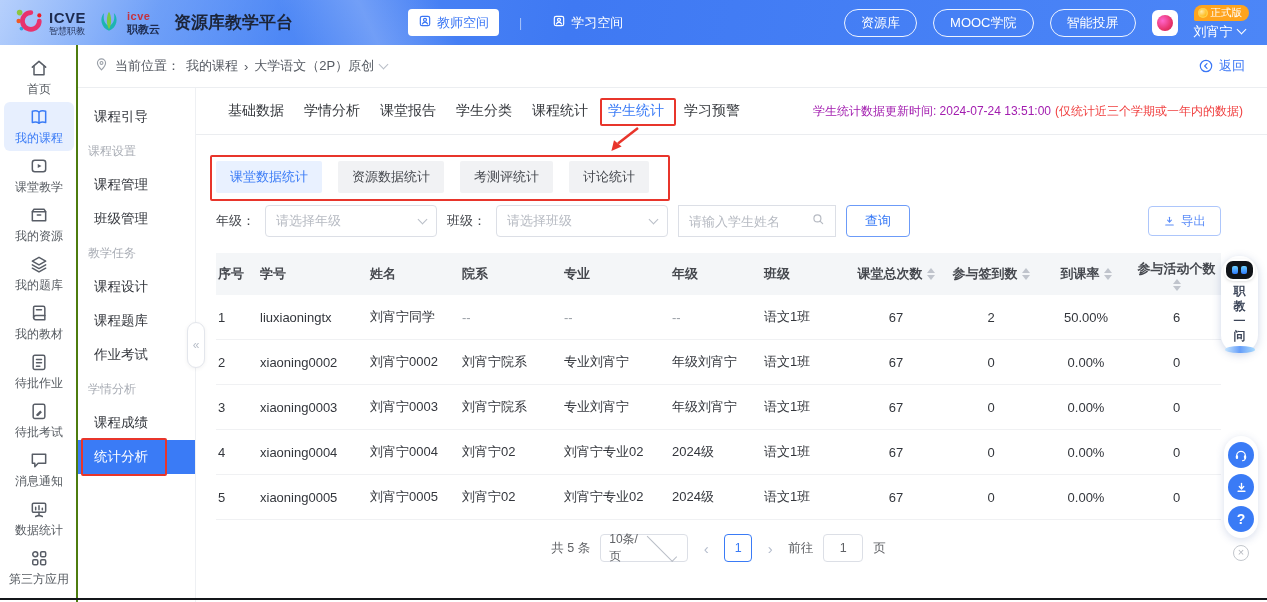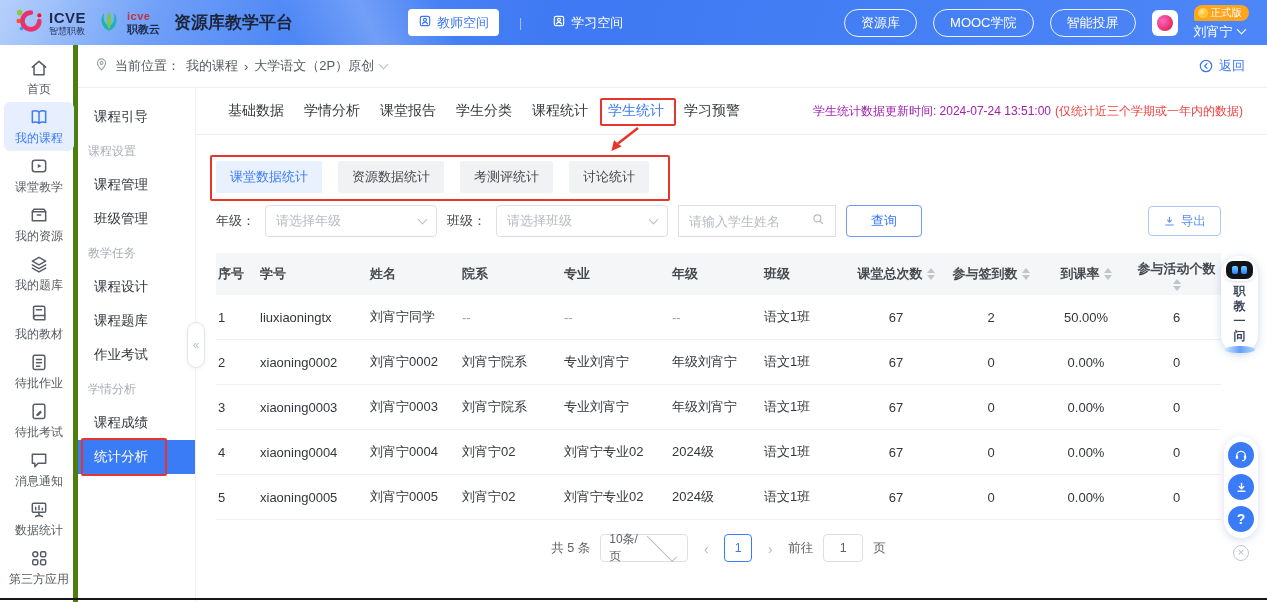--- a/index.html
+++ b/index.html
@@ -40,21 +40,21 @@
     border-radius:9px 9px 9px 2px; padding:1px 7px 1px 4px; }
   .medal { width:10px; height:10px; border-radius:50%;
     background:radial-gradient(circle at 35% 35%, #ffe9a8, #ffb300 70%); box-shadow:inset 0 0 0 1.5px #ffcf4d; }
   .user-name { display:flex; align-items:center; gap:5px; color:#fff; font-size:13px; }
   .chev { width:7px; height:7px; border-right:1.6px solid #b9bec7; border-bottom:1.6px solid #b9bec7;
     transform:rotate(45deg); margin-top:-4px; }
   .chev.white { border-color:#fff; }
 
   
   .left-sidebar { position:absolute; left:0; top:45px; width:78px; height:557px; background:#fff;
-    border-right:5px solid #4d7c0f; padding-top:8px; z-index:4; }
+    border-right:2px solid #4d7c0f; padding-top:8px; z-index:4; }
   .nav-item { width:78px; height:49px; display:flex; flex-direction:column; align-items:center;
     justify-content:center; gap:3px; color:#565b61; font-size:12px; cursor:pointer; }
   .nav-item svg { color:#585d66; }
   .nav-item.active { background:#e7effe; border-radius:6px; width:70px; margin:0 4px; color:#3a7bf6; }
   .nav-item.active svg { color:#3a7bf6; }
 
   
   .breadcrumb-bar { position:absolute; left:78px; top:45px; width:1189px; height:43px; background:#fff;
     border-bottom:1px solid #eceef1; display:flex; align-items:center; padding:0 22px 0 16px; z-index:3; }
   .crumb { display:flex; align-items:center; gap:6px; font-size:13px; color:#565b63; }
@@ -91,21 +91,21 @@
   .f-label { font-size:13px; color:#43464c; }
   .f-select { width:172px; height:32px; border:1px solid #dcdfe6; border-radius:4px; background:#fff;
     display:flex; align-items:center; padding:0 10px; cursor:pointer; }
   .f-select .ph { color:#b6bac2; font-size:13px; flex:1; }
   .f-input { width:158px; height:32px; border:1px solid #dcdfe6; border-radius:0; background:#fff;
     display:flex; align-items:center; padding:0 10px; }
   .f-input input { border:none; outline:none; flex:1; font-size:13px; color:#333; width:100px;
     font-family:"Liberation Sans","DejaVu Sans",sans-serif; }
   .f-input input::placeholder { color:#b6bac2; }
   .search-ico { color:#b6bac2; cursor:pointer; }
-  .btn-query { width:76px; height:32px; border:1px solid #6c9bf8; color:#3a7bf6; background:#fff;
+  .btn-query { width:64px; height:32px; border:1px solid #6c9bf8; color:#3a7bf6; background:#fff;
     border-radius:4px; font-size:13px; cursor:pointer; }
   .btn-export { margin-left:auto; height:30px; border:1px solid #adc6fb; color:#5b8cf8; background:#fff;
     border-radius:4px; font-size:12.5px; cursor:pointer; display:flex; align-items:center; gap:5px; padding:0 14px; }
 
   
   .tbl { margin:16px 46px 0 20px; width:1005px; font-size:13px; }
   .trow { display:grid; grid-template-columns:42px 110px 92px 102px 108px 92px 88px 92px 98px 92px 1fr; }
   .thead { background:#f4f6f8; height:42px; color:#45484e; font-weight:600; }
   .th { display:flex; align-items:center; padding-left:2px; gap:4px; }
   .th.num { justify-content:center; padding-left:0; }

